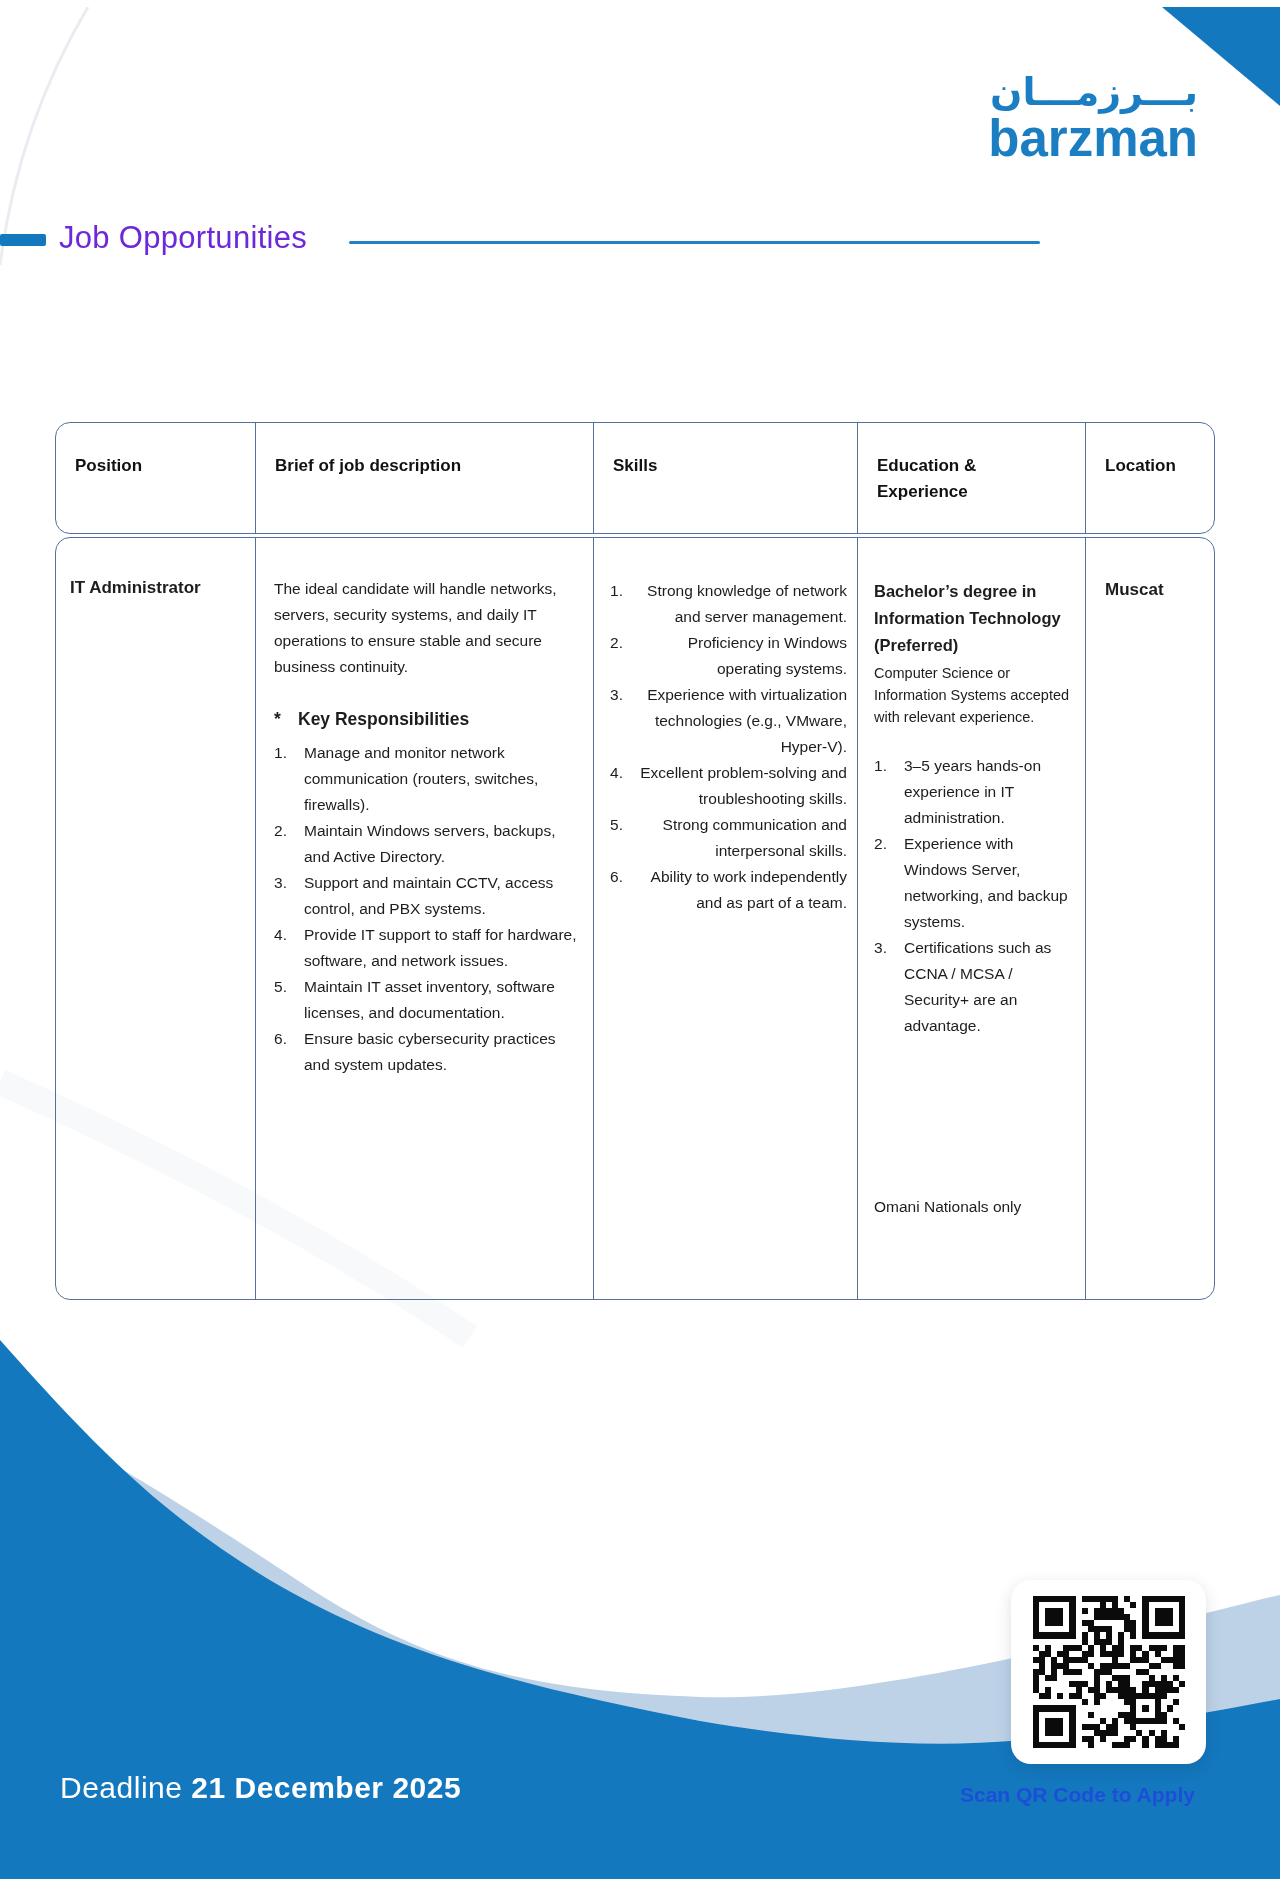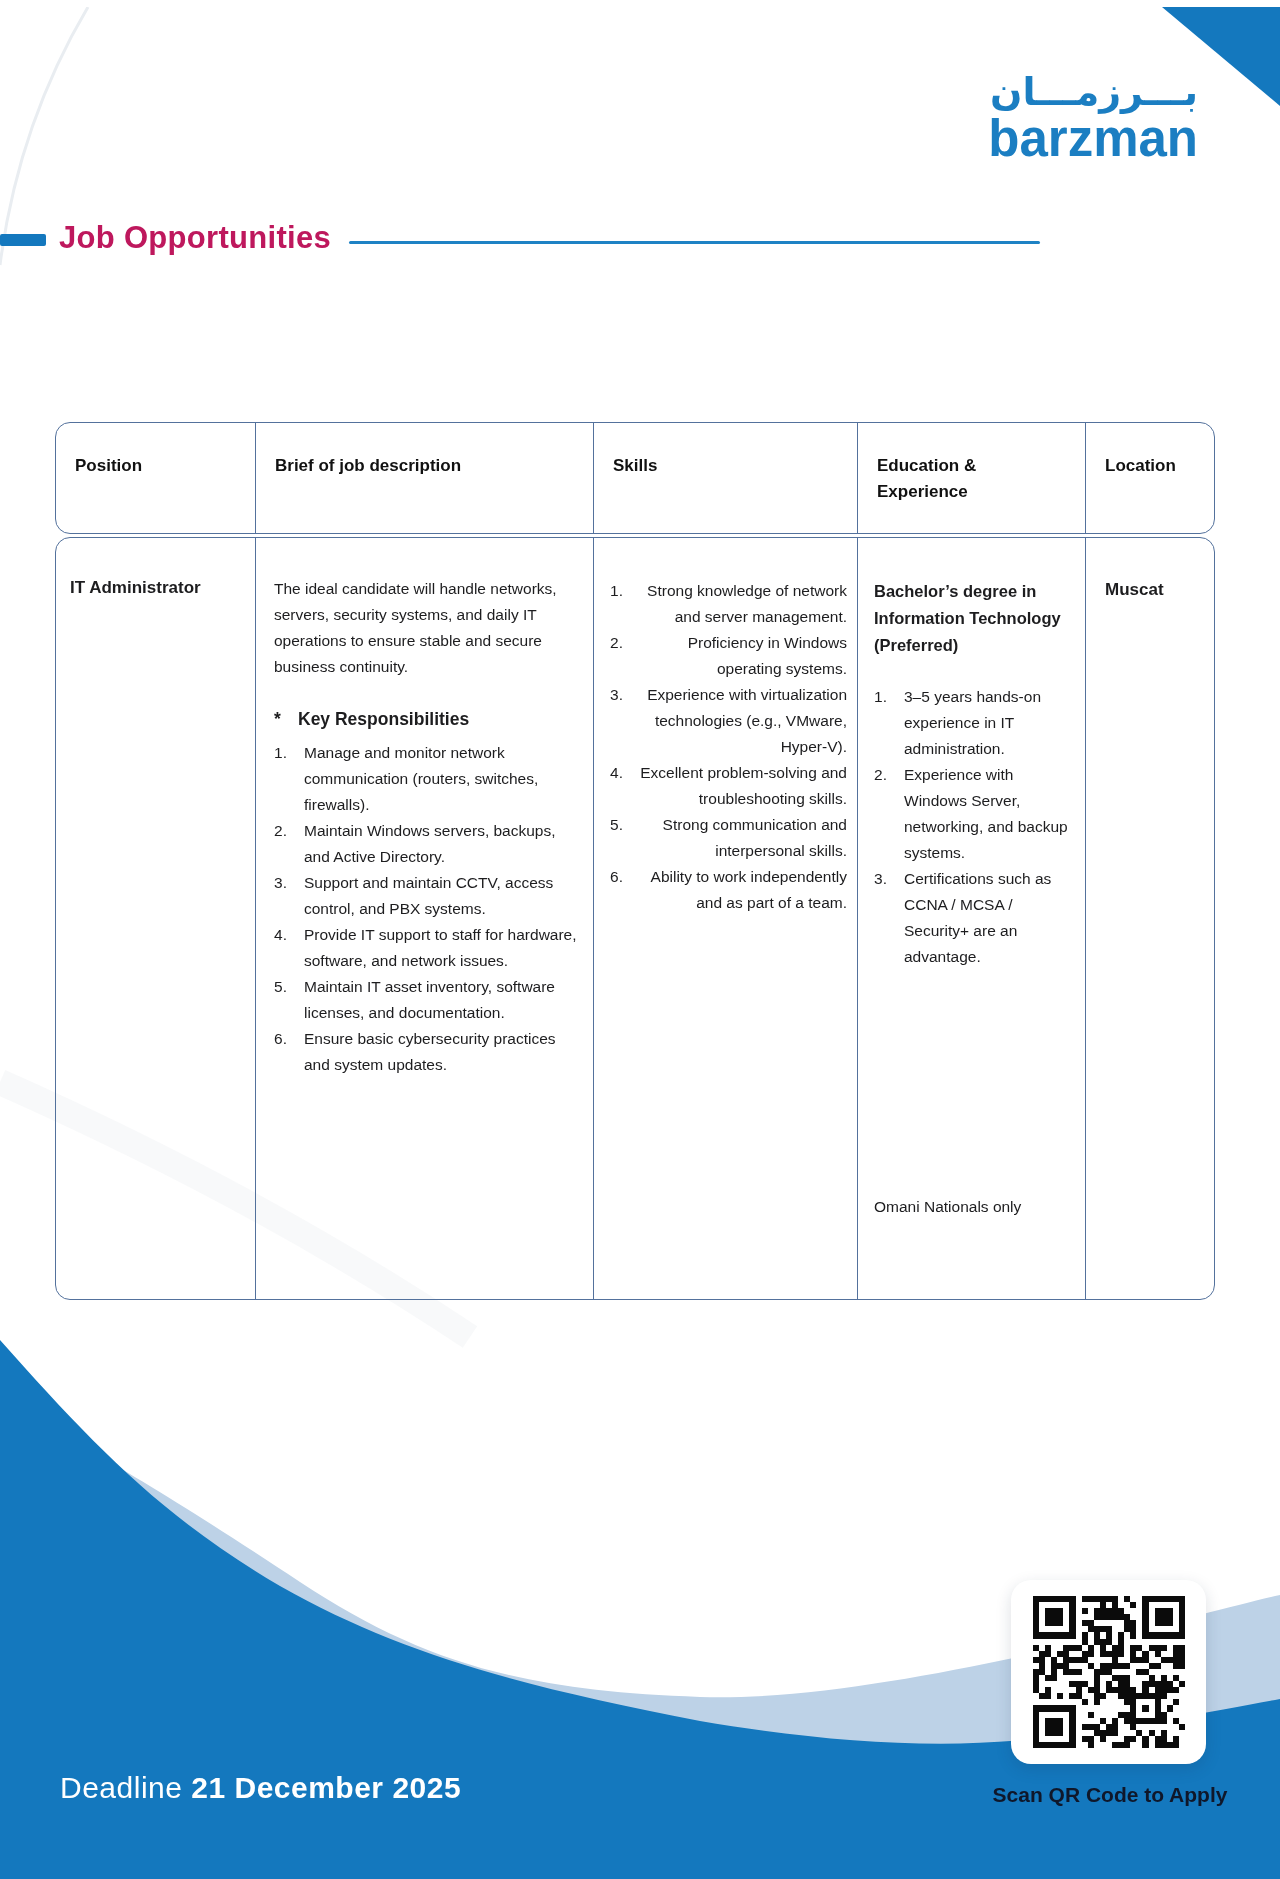--- a/index.html
+++ b/index.html
@@ -30,22 +30,22 @@
   .logo .en {
     display:block; font-size:51px; font-weight:bold; letter-spacing:0px; margin-top:2px;
   }
 
   
   .heading-dash {
     position:absolute; left:0; top:227px; width:46px; height:12px;
     background:#1478be; border-radius:2px;
   }
   h1.page-title {
-    position:absolute; left:59px; top:213px; font-size:31px; font-weight:bold;
-    color:#be185d; letter-spacing:0.3px;
+    position:absolute; left:59px; top:213px; font-size:31px; font-weight:normal;
+    color:#6d28d9; letter-spacing:0.3px;
   }
   .heading-line {
     position:absolute; left:349px; top:234px; width:691px; height:3px;
     background:#1e82c4; border-radius:2px;
   }
 
   
   .tbl { position:absolute; left:55px; top:415px; width:1160px; }
   .tbl-header, .tbl-body {
     display:grid; grid-template-columns:200px 338px 264px 228px 1fr;
@@ -91,22 +91,22 @@
   .deadline b { font-weight:bold; }
 
   .qr-card {
     position:absolute; left:1011px; top:1573px; width:195px; height:184px;
     background:#ffffff; border-radius:20px; z-index:2;
     box-shadow:0 5px 16px rgba(20,40,70,0.15);
     display:flex; align-items:center; justify-content:center;
   }
   .qr-card svg { display:block; }
   .qr-caption {
-    position:absolute; left:960px; top:1776px; width:300px; text-align:center;
-    z-index:2; color:#0f172a; font-weight:bold; font-size:21px;
+    position:absolute; left:960px; top:1776px; width:300px; text-align:left;
+    z-index:2; color:#1d4ed8; font-weight:bold; font-size:21px;
   }
 </style>
 </head>
 <body>
 
 <div class="page">
 
   <svg class="deco-svg" viewBox="0 0 1280 1879" aria-hidden="true">
     <path d="M88,0 Q18,118 0,258" fill="none" stroke="#e9edf1" stroke-width="3"></path>
     <path d="M0,1075 Q260,1190 470,1330" fill="none" stroke="#f3f5f7" stroke-width="26" opacity="0.6"></path>
@@ -156,20 +156,21 @@
             <li>Proficiency in Windows operating systems.</li>
             <li>Experience with virtualization technologies (e.g., VMware, Hyper-V).</li>
             <li>Excellent problem-solving and troubleshooting skills.</li>
             <li>Strong communication and interpersonal skills.</li>
             <li>Ability to work independently and as part of a team.</li>
           </ol>
       </div>
 
       <div class="cell bcell edu-cell">
         <div class="edu-degree">Bachelor’s degree in Information Technology (Preferred)</div>
+        <div class="edu-note-sub">Computer Science or Information Systems accepted with relevant experience.</div>
         <ol class="num-list">
             <li>3–5 years hands-on experience in IT administration.</li>
             <li>Experience with Windows Server, networking, and backup systems.</li>
             <li>Certifications such as CCNA / MCSA / Security+ are an advantage.</li>
           </ol>
         <div class="edu-omani">Omani Nationals only</div>
       </div>
 
       <div class="cell bcell loc-cell">Muscat</div>
     </div>

